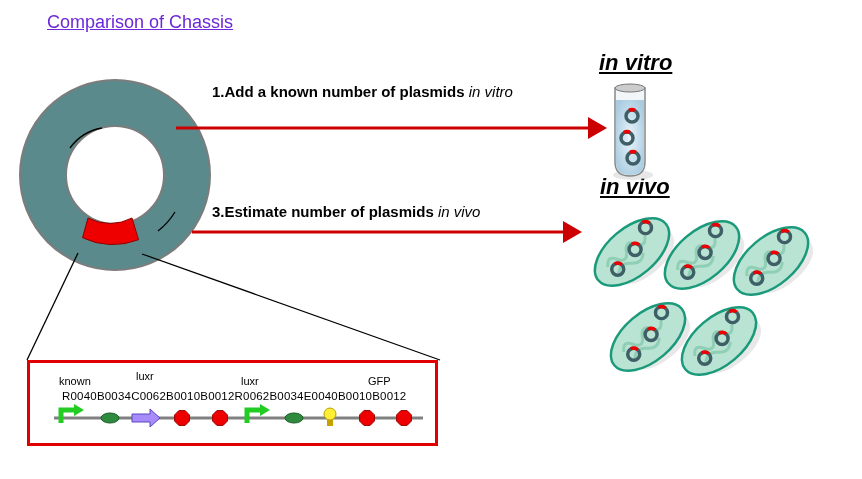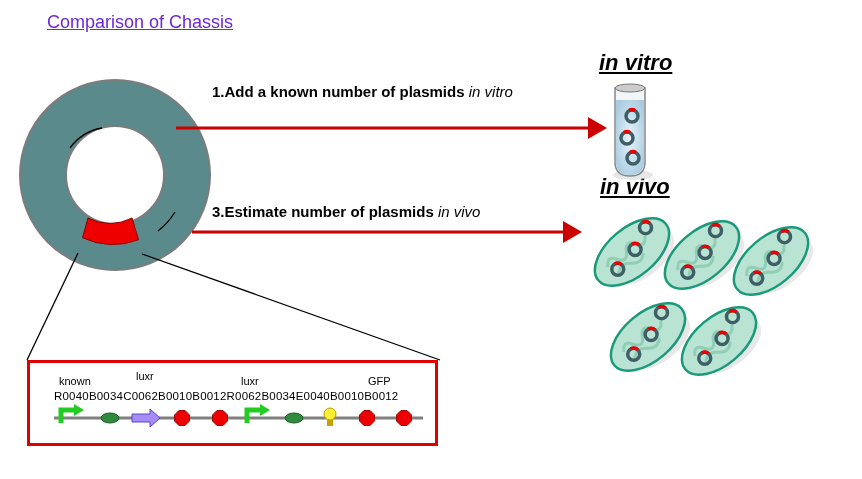--- a/index.html
+++ b/index.html
@@ -163,21 +163,21 @@
         <path d="M 701.7181726901287 353.00550518557975 A 6 6 0 0 1 708.7181726901287 353.70550518557974" fill="none" stroke="#ee0000" stroke-width="3.5"></path>
       </g>
     </g>
 </svg>
 
 <div class="abs parts-box"></div>
 <div class="abs lbl" style="left:59px; top:375px;">known</div>
 <div class="abs lbl" style="left:136px; top:370px;text-align:right;">luxr</div>
 <div class="abs lbl" style="left:241px; top:375px;">luxr</div>
 <div class="abs lbl" style="left:324px; top:375px;margin-left:44px;">GFP</div>
-<div class="abs ids" style="left:54px; top:390px;">R0040B0034C0062B0010B0012R0062B0034E0040B0010B0012</div>
+<div class="abs ids" style="left:62px; top:390px;">R0040B0034C0062B0010B0012R0062B0034E0040B0010B0012</div>
 
 <svg class="canvas" width="862" height="479" viewBox="0 0 862 479" style="pointer-events:none;">
   <line x1="54" y1="418" x2="423" y2="418" stroke="#808080" stroke-width="3"></line>
   <g id="parts-glyphs">
       <g>
         <path d="M 61 423 L 61 410 L 75 410" fill="none" stroke="#22cc22" stroke-width="5"></path>
               <polygon points="74,404 84,410 74,416" fill="#22cc22"></polygon>
       </g>
       <g>
         <ellipse cx="110" cy="418" rx="9" ry="5" fill="#2e8b3e" stroke="#1d5a26" stroke-width="1"></ellipse>

